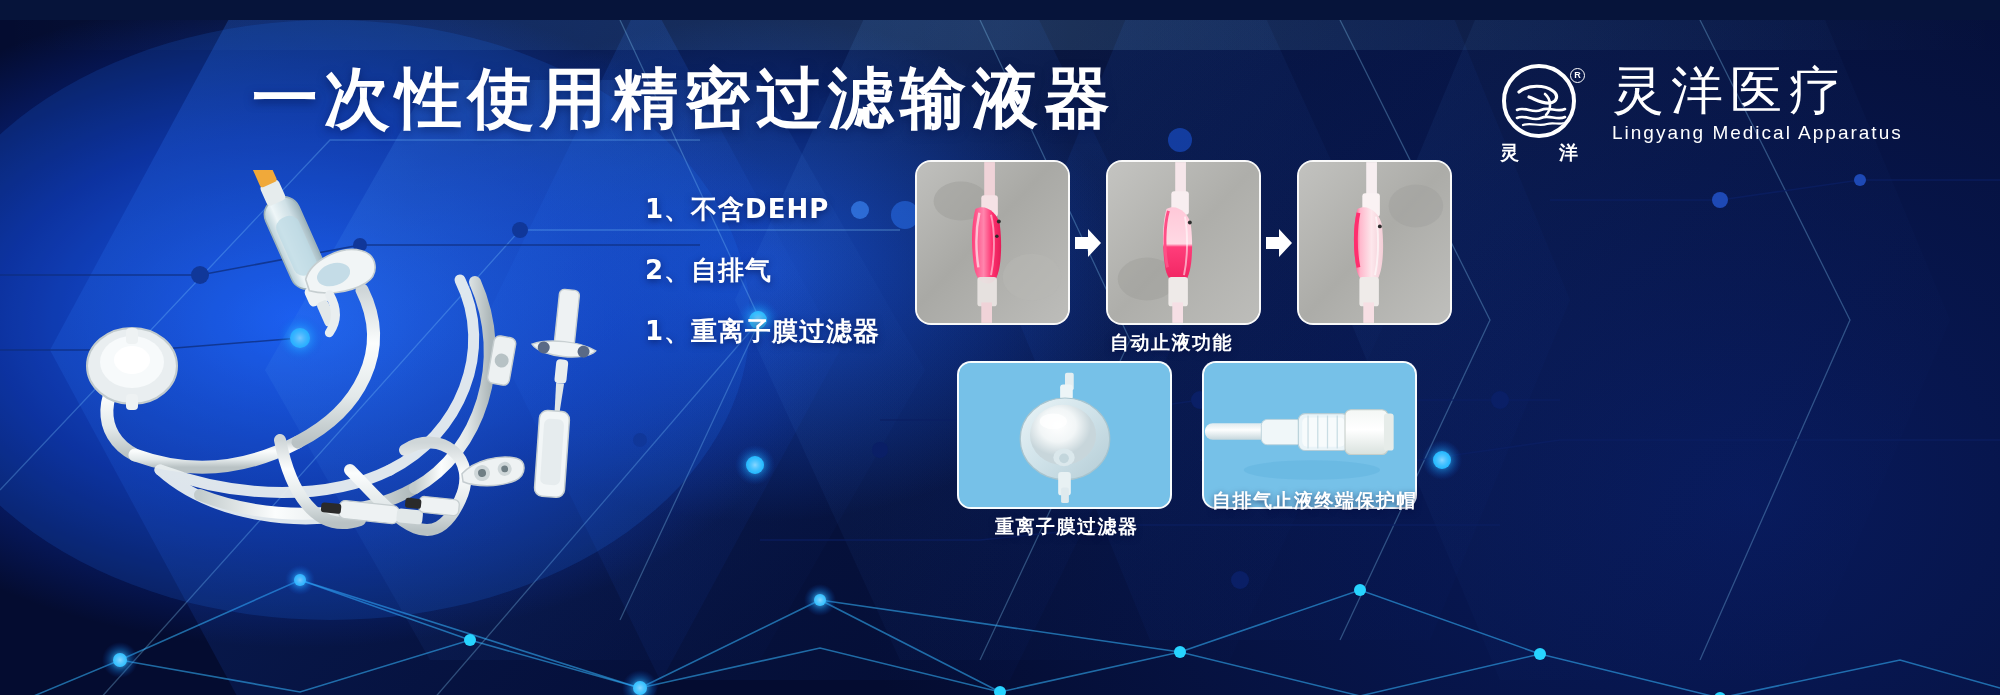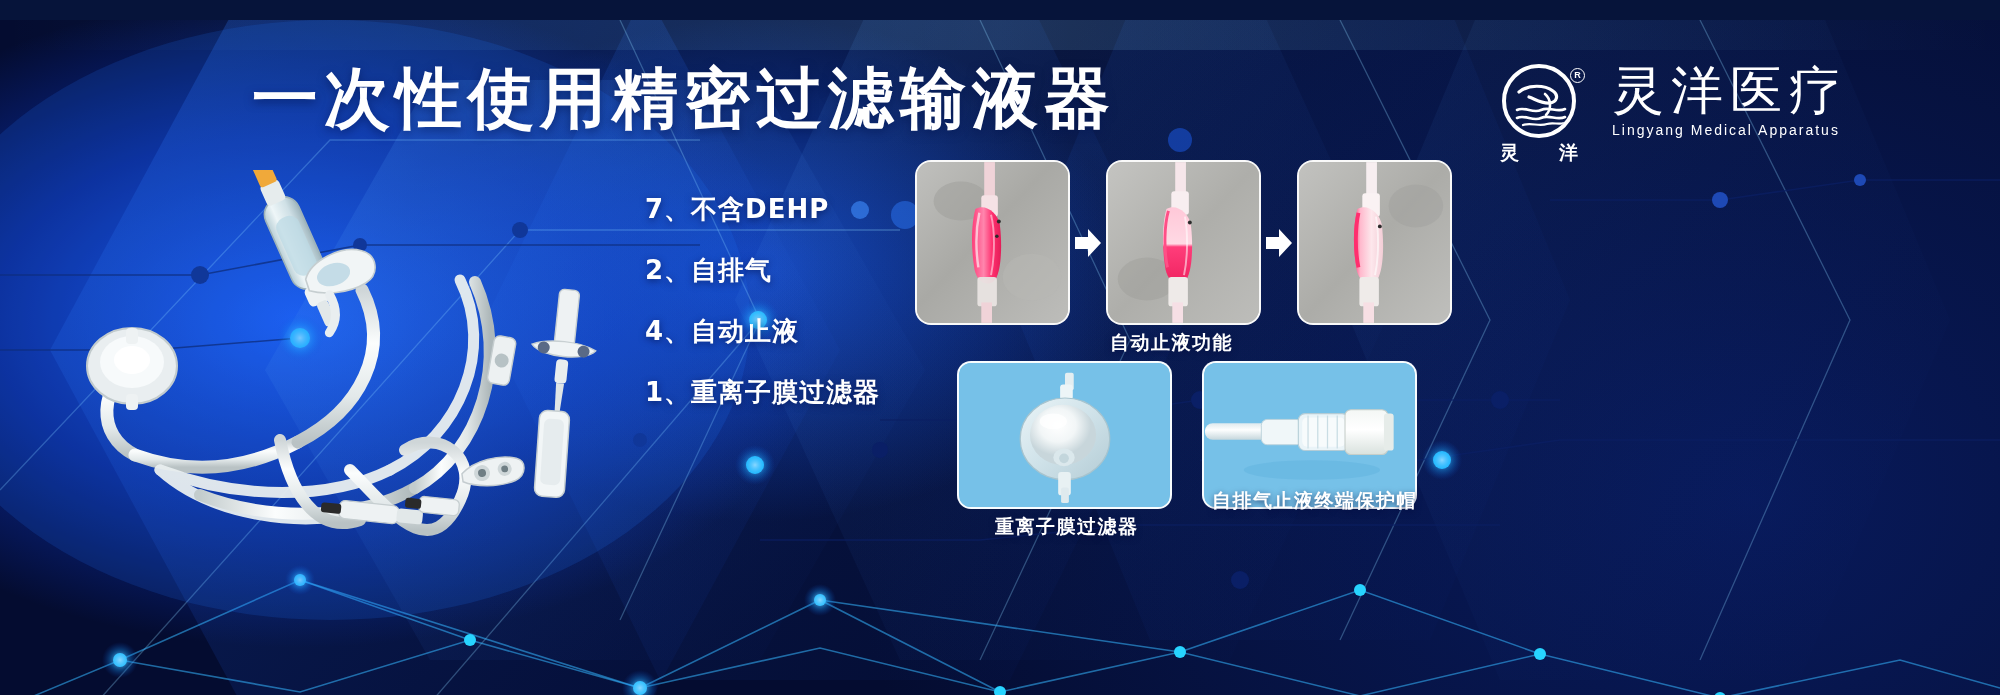--- a/index.html
+++ b/index.html
@@ -29,21 +29,21 @@
     position:absolute;left:2px;top:0;width:74px;height:74px;border-radius:50%;
     border:4px solid #fff;box-sizing:border-box;overflow:hidden;
   }
   .lc-wave{position:absolute;left:9px;top:14px;width:52px;height:46px;}
   .logo-r{position:absolute;left:70px;top:4px;width:15px;height:15px;border:1.6px solid #fff;border-radius:50%;
           color:#fff;font-size:9px;line-height:13px;text-align:center;font-weight:bold;box-sizing:border-box;}
   .logo-mark-cn{position:absolute;left:0;top:76px;width:78px;display:flex;justify-content:space-between;
                 color:#fff;font-size:19px;font-weight:bold;font-family:"DejaVu Sans",sans-serif;}
   .logo-words{display:flex;flex-direction:column;}
   .logo-cn{color:#ffffff;font-size:52px;line-height:1.02;letter-spacing:7px;font-family:"DejaVu Sans","Liberation Sans",sans-serif;font-weight:500;white-space:nowrap;}
-  .logo-en{color:#ffffff;font-size:14px;letter-spacing:2.0px;margin-top:5px;white-space:nowrap;font-family:"Liberation Sans",sans-serif;}
+  .logo-en{color:#ffffff;font-size:19px;letter-spacing:2.0px;margin-top:5px;white-space:nowrap;font-family:"Liberation Sans",sans-serif;}
   
   .features{position:absolute;left:645px;top:172px;width:340px;}
   .feat{
     color:#ffffff;font-size:26px;font-weight:bold;letter-spacing:1px;
     height:61px;line-height:34px;white-space:nowrap;
     text-shadow:0 2px 7px rgba(0,15,70,0.6);
     font-family:"DejaVu Sans","Liberation Sans",sans-serif;
   }
   
   .shots-row{position:absolute;left:915px;top:140px;display:flex;align-items:center;}
@@ -298,23 +298,22 @@
       <rect x="58" y="2" width="26" height="14" rx="4" fill="#e2e8e9"></rect>
       <rect x="-18" y="4" width="20" height="10" rx="3" fill="#2a2a2a"></rect>
     </g>
     <g transform="translate(380,326) rotate(6)">
       <rect x="0" y="0" width="40" height="16" rx="5" fill="#eef2f3" stroke="#c6ced0" stroke-width="1.3"></rect>
       <rect x="-14" y="3" width="16" height="10" rx="3" fill="#2a2a2a"></rect>
     </g>
   </svg>
 
   <div class="features">
-    <div class="feat">7、不含DEHP</div>
+    <div class="feat">1、不含DEHP</div>
     <div class="feat">2、自排气</div>
-    <div class="feat">4、自动止液</div>
     <div class="feat">1、重离子膜过滤器</div>
   </div>
 
   <div class="shots-row">
 
     <div class="shot">
       <svg viewBox="0 0 155 165" style="width:100%;height:100%;">
         <defs>
           <linearGradient id="bg1" x1="0" y1="0" x2="1" y2="1">
             <stop offset="0%" stop-color="#c0c0bd"></stop>

